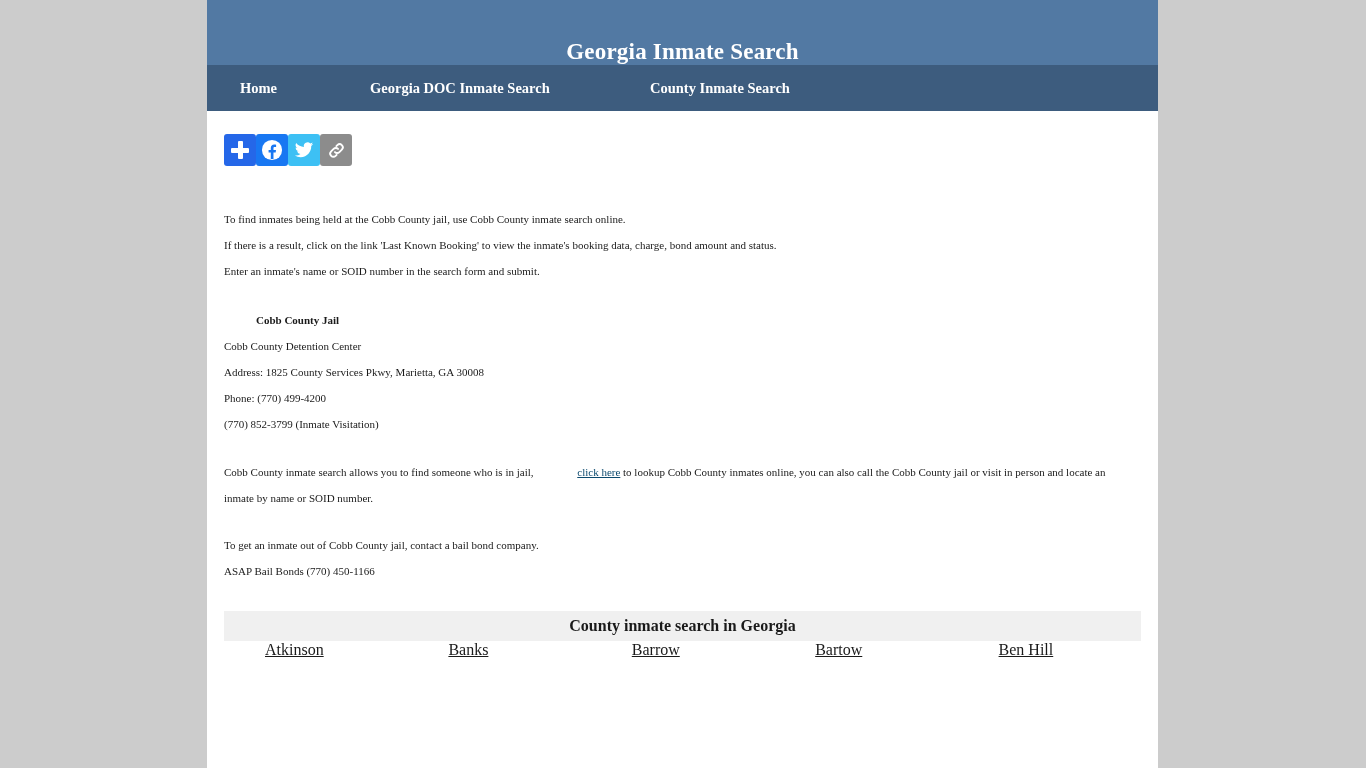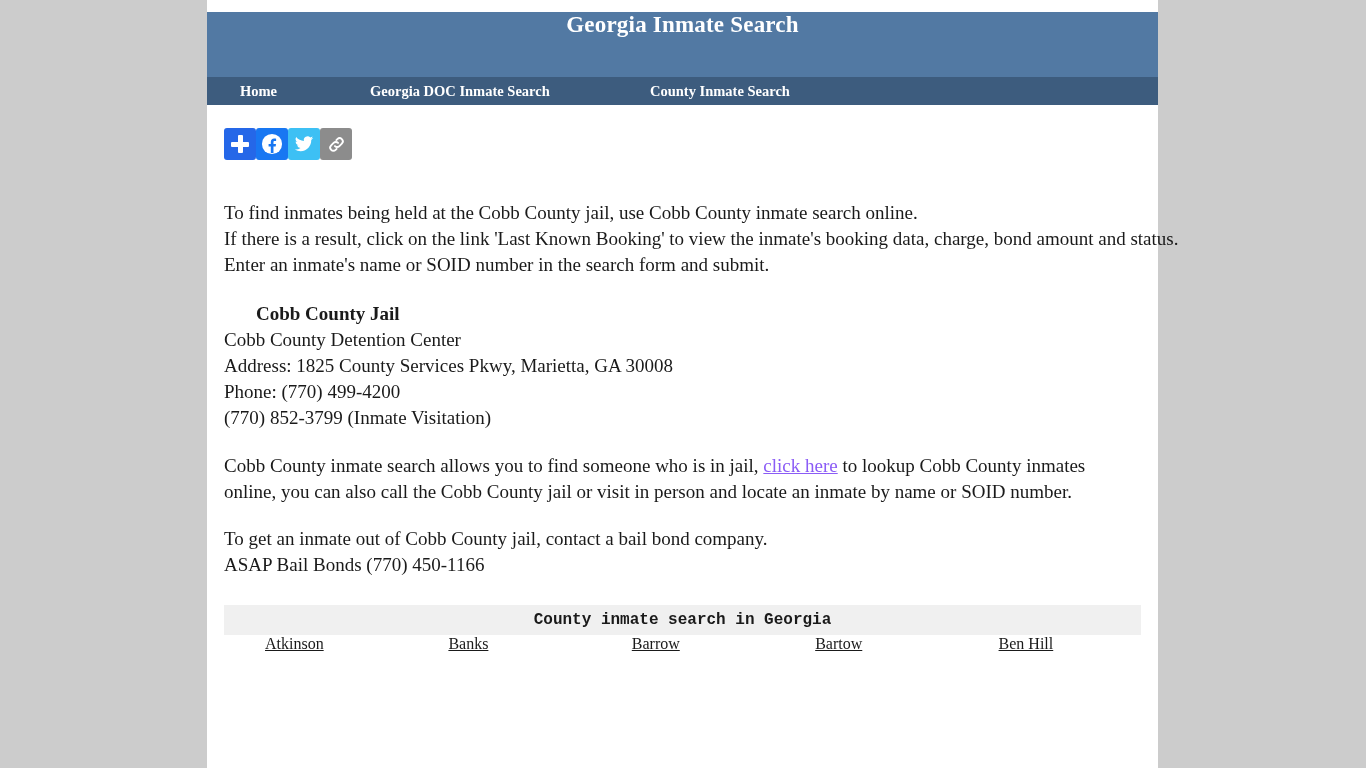--- a/index.html
+++ b/index.html
@@ -19,35 +19,34 @@
     top: 0;
     width: 951px;
     min-height: 768px;
     background: #ffffff;
   }
   
   .site-header {
     background: #5279a3;
     height: 65px;
     display: flex;
-    align-items: flex-start;
+    align-items: flex-end;
     justify-content: center;
-    margin-top: 12px;
   }
   .site-title {
     color: #ffffff;
     font-size: 23px;
     font-weight: bold;
     letter-spacing: .2px;
     font-family: "Liberation Serif", "DejaVu Serif", serif;
   }
   
   .nav-bar {
     background: #3d5c7e;
-    height: 28px;
+    height: 46px;
     display: flex;
     align-items: center;
     padding-left: 33px;
     box-sizing: border-box;
   }
   .nav-item {
     color: #ffffff;
     font-size: 14.5px;
     font-weight: bold;
     text-decoration: none;
@@ -94,50 +93,51 @@
     position: relative;
     width: 18px; height: 18px;
   }
   .plus-glyph::before, .plus-glyph::after {
     content:""; position:absolute; background:#fff; border-radius:1px;
   }
   .plus-glyph::before { left: 6.5px; top: 0; width: 5px; height: 18px; }
   .plus-glyph::after  { top: 6.5px; left: 0; height: 5px; width: 18px; }
   
   .body-text {
-    font-size: 19px;
+    font-size: 11px;
     color: #1a1a1a;
     line-height: 26px;
     margin: 0;
   }
   .intro-block { margin-top: 40px; }
   .intro-block div { white-space: nowrap; }
   .jail-block { margin-top: 23px; }
   .jail-name { font-weight: bold; margin-left: 32px; }
   .para { margin-top: 22px; max-width: 900px; }
   .bail-block { margin-top: 21px; }
   .inline-link {
-    color: #8b5cf6;
+    color: #0c4a6e;
     text-decoration: underline;
     cursor: pointer;
+    margin-left: 41px;
   }
   
   .county-table {
     margin-top: 27px;
     width: 917px;
     border-collapse: collapse;
   }
   .county-caption {
     background: #f0f0f0;
     text-align: center;
     font-size: 19px;
     font-weight: bold;
     color: #1a1a1a;
     padding: 15px 0 16px 0;
-    font-family: Liberation Mono, monospace;
+    font-family: Liberation Serif, serif;
   }
   .county-table td {
     padding: 6px 0 6px 0;
     font-size: 16px;
     width: 20%;
   }
   .county-table tr.first-data td { padding-top: 0; }
   .county-link {
     color: #1a1a1a;
     text-decoration: underline;

